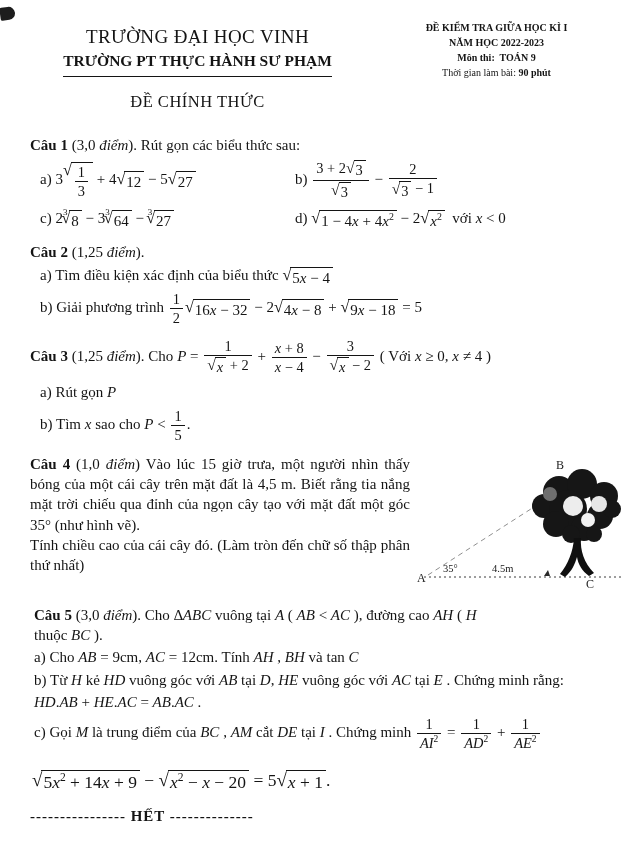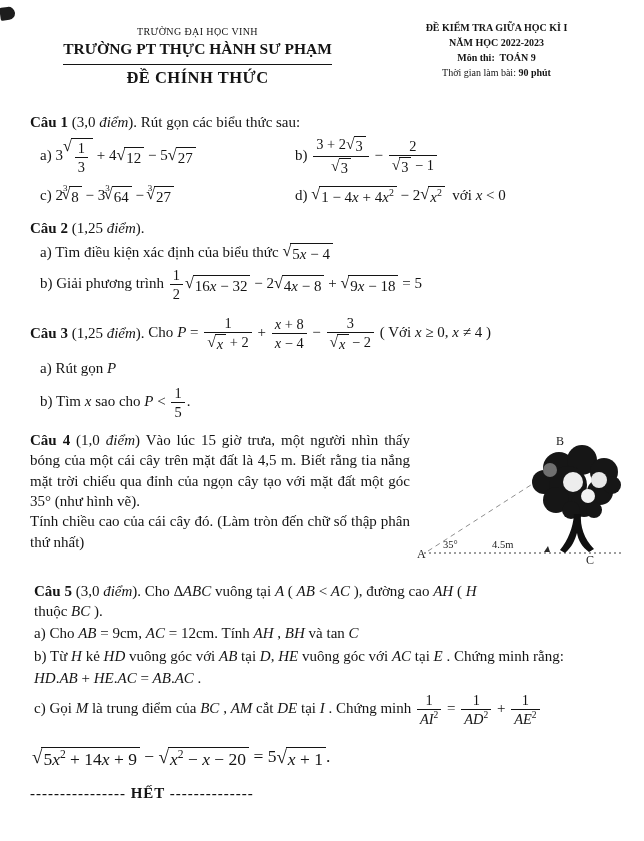--- a/index.html
+++ b/index.html
@@ -6,24 +6,24 @@
   body{
     width:644px;height:841px;background:#ffffff;color:#141414;
     font-family:"Liberation Serif","DejaVu Serif",serif;
     font-size:15px;line-height:1.3;position:relative;overflow:hidden;
   }
   .page{padding:20px 16px 0 30px;position:relative}
   .corner-artifact{position:absolute;left:0;top:7px;width:15px;height:13px;background:#1d1d1d;border-radius:2px 7px 7px 2px;transform:rotate(-8deg)}
   
   .header{display:flex}
   .h-left{width:335px;text-align:center;padding-top:5px}
-  .h1a{font-size:10px;letter-spacing:.4px}
+  .h1a{font-size:19px;letter-spacing:.4px}
   .h1b{font-size:15.5px;font-weight:700;margin-top:1px}
   .h1b span{border-bottom:1.6px solid #141414;padding-bottom:7px}
-  .h1c{margin-top:8px;font-size:16.5px;font-weight:700;letter-spacing:.5px}
+  .h1c{margin-top:20px;font-size:16.5px;font-weight:400;letter-spacing:.5px}
   .h-right{flex:1;text-align:center;font-weight:700;font-size:10px;line-height:1.5}
   .h2d{font-weight:400}
   .h2d b{font-weight:700}
   
   .q{margin:0}
   .qhead{margin:0}
   .qlabel{font-weight:700}
   .qpts i{font-style:italic}
   .q1{margin-top:24px}
   .row2{display:flex;align-items:center;margin:4px 0 0 10px}

